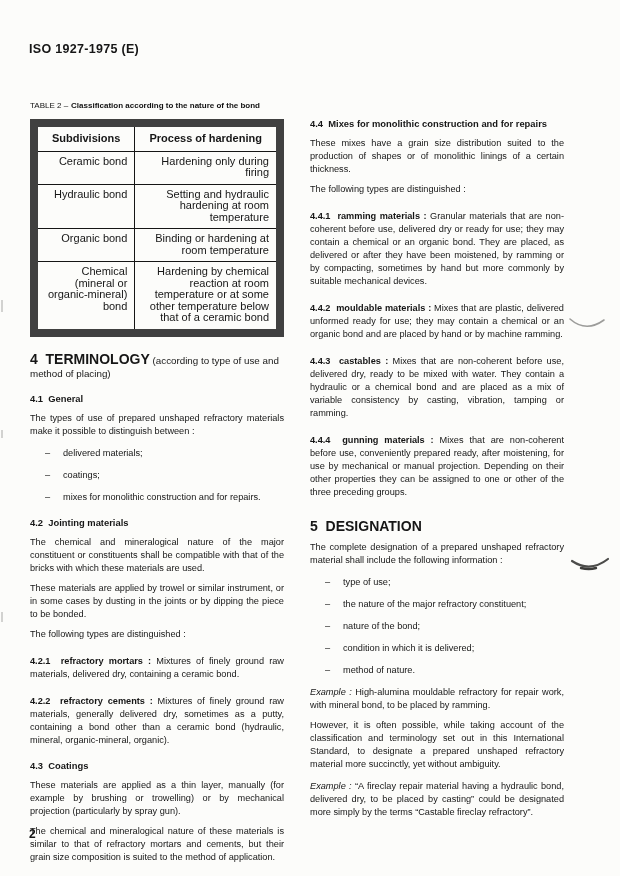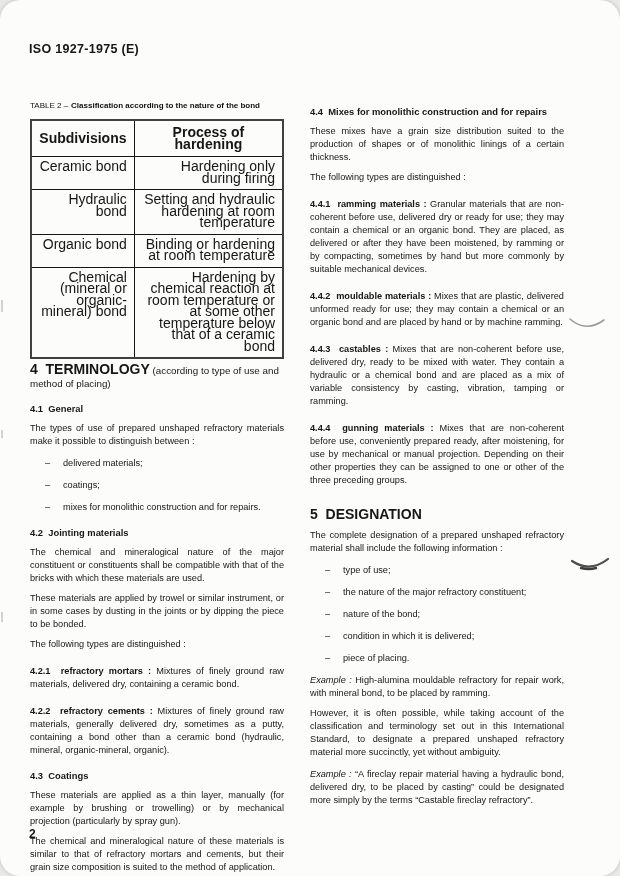--- a/index.html
+++ b/index.html
@@ -1,31 +1,31 @@
 <!DOCTYPE html>
 <html><head>
 <meta charset="utf-8">
 <style>
   html,body{margin:0;padding:0;background:#e9e9e7;}
   .page{
     position:relative;width:620px;height:876px;background:#fcfcfa;
     font-family:"Liberation Sans","DejaVu Sans",sans-serif;color:#161616;
-    overflow:hidden;box-shadow:0 0 4px rgba(0,0,0,.2);border-radius:20px;
+    overflow:hidden;box-shadow:0 0 4px rgba(0,0,0,.2);
   }
   .doc-header{position:absolute;left:29px;top:42px;font-size:12.5px;font-weight:bold;letter-spacing:.3px;}
   .col{position:absolute;font-size:9.2px;line-height:13px;}
   .col-left{left:30px;top:99px;width:254px;}
   .col-right{left:310px;top:101px;width:254px;}
   .caption{font-size:8px;margin-bottom:7px;white-space:nowrap;color:#111;}
   .caption b{margin-left:3px;}
-  table.bond{border-collapse:collapse;width:100%;font-size:14px;line-height:11.5px;border:2px solid #404040;table-layout:fixed;padding-left:20px;}
+  table.bond{border-collapse:collapse;width:100%;font-size:11px;line-height:11.5px;border:8px solid #404040;table-layout:fixed;padding-left:20px;}
   table.bond th,table.bond td{border:1px solid #151515;padding:4px 7px 5px 7px;vertical-align:top;text-align:right;}
   table.bond th{text-align:center;vertical-align:middle;font-weight:bold;padding:6px 4px;}
   table.bond col.c1{width:41%;}
-  .blocks > :first-child{margin-top:4px;}
+  .blocks > :first-child{margin-top:16px;}
   .h-major{margin-top:21px;font-size:9.8px;}
   .h-major b{font-size:14px;}
   .h-sub{margin-top:12px;font-size:9.4px;}
   .para{margin-top:7px;text-align:justify;}
   .term{margin-top:14px;text-align:justify;}
   .example{margin-top:9px;text-align:justify;}
   .example i{font-style:italic;}
   .list{margin-top:2px;}
   .list-item{display:flex;margin-top:9px;}
   .list-item .dash{flex:none;width:18px;margin-left:15px;}
@@ -127,21 +127,21 @@
           <div class="list-item">
             <span class="dash">–</span>
             <span>nature of the bond;</span>
           </div>
           <div class="list-item">
             <span class="dash">–</span>
             <span>condition in which it is delivered;</span>
           </div>
           <div class="list-item">
             <span class="dash">–</span>
-            <span>piece of placing.</span>
+            <span>method of nature.</span>
           </div>
         </div>
         <div class="example"><i>Example :</i> High-alumina mouldable refractory for repair work, with mineral bond, to be placed by ramming.</div>
         <div class="para">However, it is often possible, while taking account of the classification and terminology set out in this International Standard, to designate a prepared unshaped refractory material more succinctly, yet without ambiguity.</div>
         <div class="example"><i>Example :</i> “A fireclay repair material having a hydraulic bond, delivered dry, to be placed by casting” could be designated more simply by the terms “Castable fireclay refractory”.</div>
       </div>
   </div>
 
   <svg class="mark" style="left:567px;top:310px;" width="40" height="26">
     <path d="M3 9 Q19 23 37 10" stroke="#9c9c9a" fill="none" stroke-width="1.6" stroke-linecap="round"></path>

